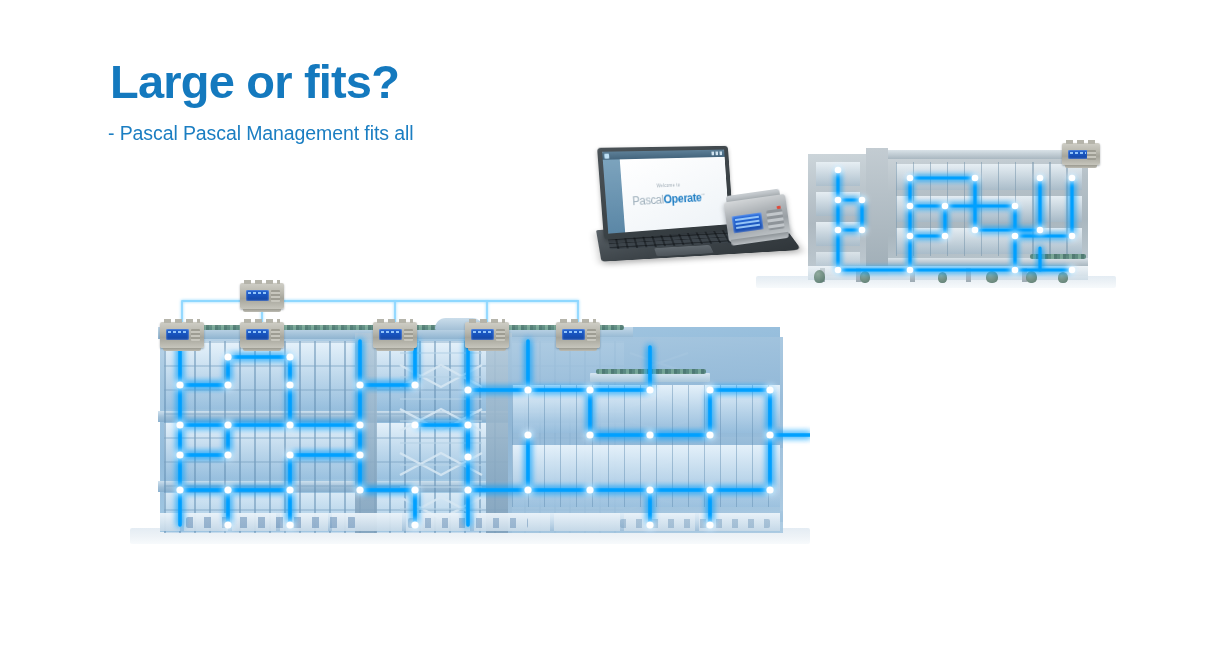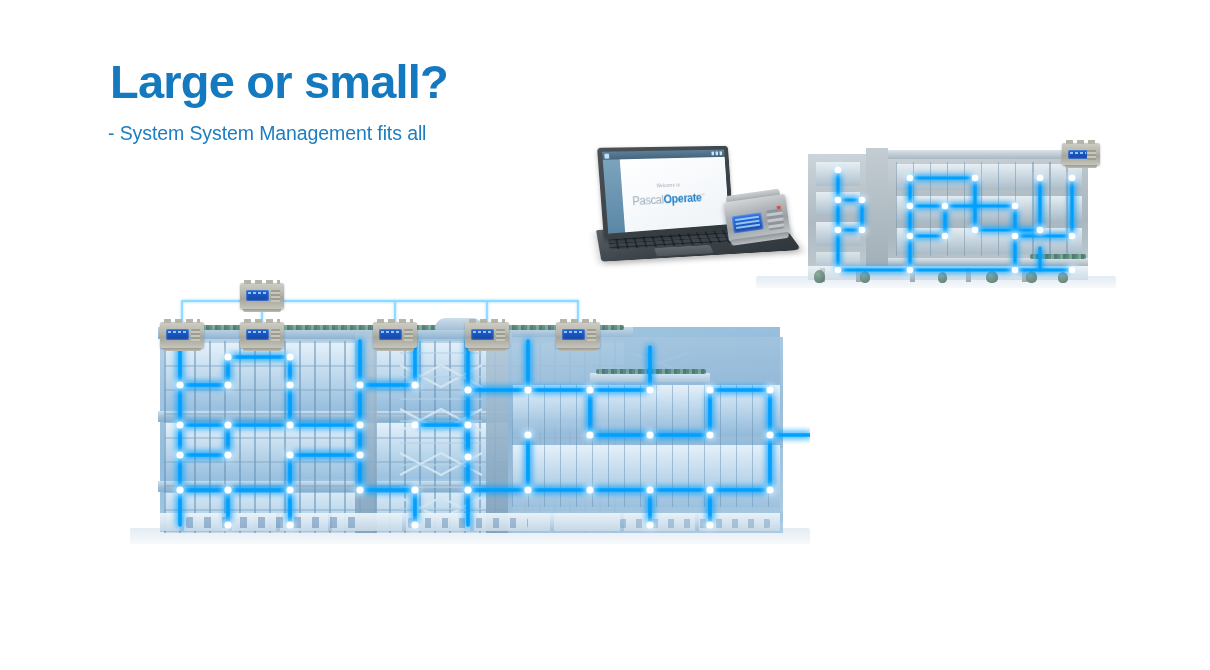--- a/index.html
+++ b/index.html
@@ -116,22 +116,22 @@
     background:repeating-linear-gradient(180deg,#8e9499 0 3px,#c2c7cb 3px 6px);border-radius:2px;}
   .bc-led{position:absolute;right:6px;top:11px;width:4px;height:3px;border-radius:1px;background:#e04b3c;}
   .bc-base{position:absolute;left:2px;top:44px;width:58px;height:6px;border-radius:0 0 3px 3px;
     background:linear-gradient(180deg,#8f9599,#b9bec2);}
 </style>
 </head>
 <body>
 
 <div class="stage">
 
-  <div class="headline">Large or small?</div>
-  <div class="subhead">- System System Management fits all</div>
+  <div class="headline">Large or fits?</div>
+  <div class="subhead">- Pascal Pascal Management fits all</div>
 
   <div class="bldg" style="left:790px;top:148px;width:310px;height:160px;">
 
     <div class="ground" style="left:-34px;top:128px;width:360px;height:12px;"></div>
 
     <div style="position:absolute;left:18px;top:6px;width:58px;height:122px;
          background:linear-gradient(175deg,#ccd5da,#aeb9c1 55%,#c0cbd2);"></div>
     <div class="smglass" style="left:26px;top:14px;width:44px;height:24px;"></div>
     <div class="smglass" style="left:26px;top:44px;width:44px;height:24px;"></div>
     <div class="smglass" style="left:26px;top:74px;width:44px;height:24px;"></div>

